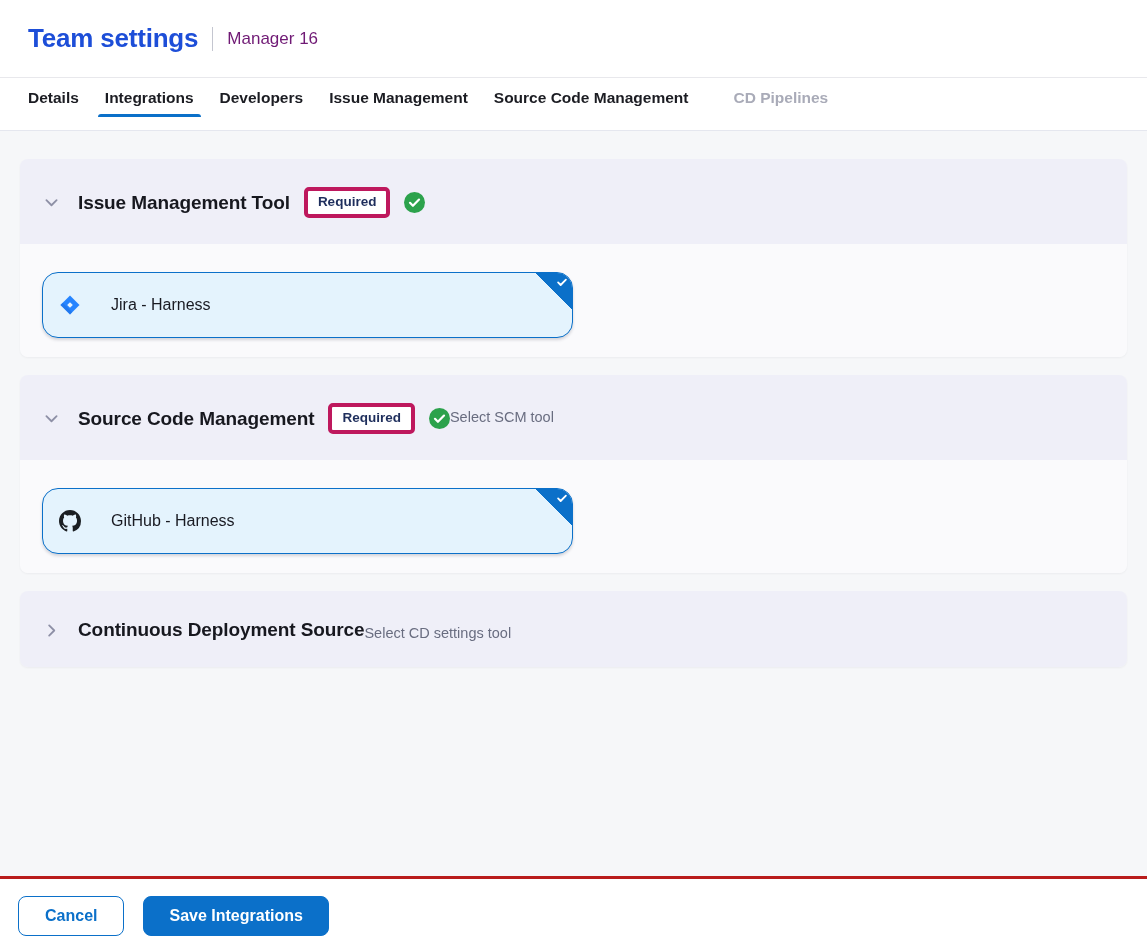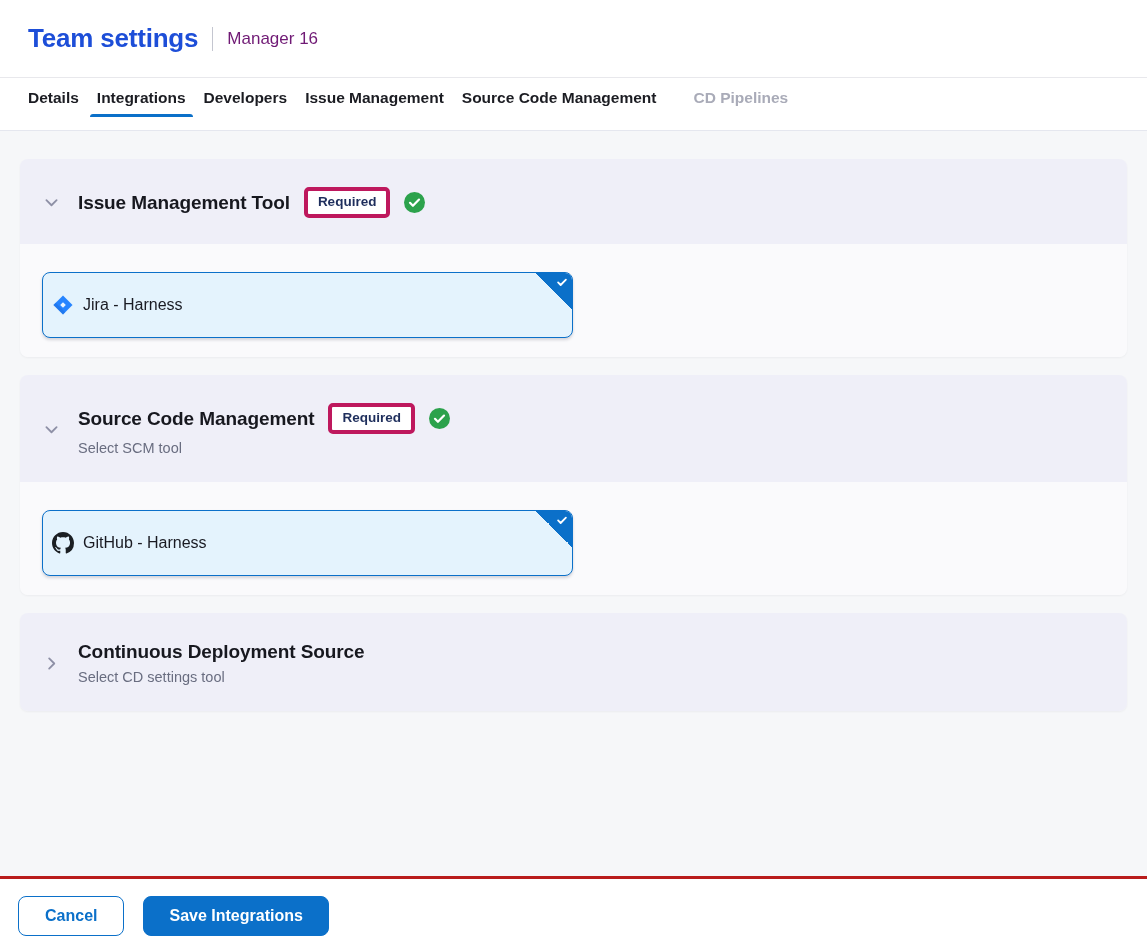--- a/index.html
+++ b/index.html
@@ -13,42 +13,42 @@
   body{font-family:"Liberation Sans","DejaVu Sans",sans-serif;color:var(--text);}
   .app{width:1147px;height:952px;display:flex;flex-direction:column;overflow:hidden;background:#fff;}
 
   
   .page-header{height:78px;display:flex;align-items:center;padding:0 28px;background:#fff;border-bottom:1px solid #e8e8ec;flex:none;}
   .page-title{font-size:26px;font-weight:700;letter-spacing:-.2px;color:#1d4ed8;}
   .title-divider{width:1px;height:24px;background:#c4c6d0;margin:0 14px;}
   .page-context{font-size:17px;color:#701a75;}
 
   
-  .tab-bar{height:53px;display:flex;align-items:stretch;gap:4px;padding:0 0 13px 21px;background:#fff;border-bottom:1px solid #e5e7ef;flex:none;}
+  .tab-bar{height:53px;display:flex;align-items:stretch;gap:12px;padding:0 0 13px 21px;background:#fff;border-bottom:1px solid #e5e7ef;flex:none;}
   .tab{position:relative;display:flex;align-items:center;padding:0 7px;font-size:15.5px;font-weight:600;color:#1b1c22;cursor:pointer;white-space:nowrap;}
   .tab.active::after{content:"";position:absolute;left:0;right:0;bottom:0;height:3px;border-radius:3px 3px 0 0;background:var(--primary);}
   .tab.disabled{color:var(--disabled_tab);cursor:default;margin-left:19px;}
 
   
   .content{flex:1;background:var(--page_bg);padding:28px 20px 0;overflow:hidden;}
   .section{border-radius:8px;overflow:hidden;margin-bottom:18px;box-shadow:0 1px 2px rgba(40,41,61,.05);}
   .section-header{display:flex;align-items:center;gap:18px;background:var(--section_header_bg);padding:28px 28px 26px 22px;cursor:pointer;}
   .chevron-btn{width:18px;height:18px;display:flex;align-items:center;justify-content:center;flex:none;}
-  .section-titles{display:flex;flex-direction:column;}
+  .section-titles{display:flex;flex-direction:row;}
   .section-title-row{display:flex;align-items:center;gap:14px;}
   .section-title{font-size:19px;font-weight:700;color:#17181f;letter-spacing:-.1px;}
   .required-badge{background:#fff;border:4px solid #be185d;border-radius:5px;padding:3px 10px 4px;font-size:13.5px;font-weight:700;color:var(--badge_text);line-height:1.2;}
   .status-check{width:21px;height:21px;display:flex;}
   .section-subtitle{font-size:14.5px;color:var(--muted);margin-top:6px;}
   .section-body{background:var(--section_body_bg);padding:28px 22px 19px;}
 
   
   .tool-card{position:relative;width:531px;height:66px;background:var(--selected_card_bg);
-    border:1.5px solid var(--primary);border-radius:8px;display:flex;align-items:center;gap:9px;
-    padding-left:9px;overflow:hidden;cursor:pointer;box-shadow:0 2px 3px rgba(40,41,61,.18);}
+    border:1.5px solid var(--primary);border-radius:16px;display:flex;align-items:center;gap:30px;
+    padding-left:16px;overflow:hidden;cursor:pointer;box-shadow:0 2px 3px rgba(40,41,61,.18);}
   .tool-name{font-size:16px;font-weight:500;color:#191a22;}
   .tool-icon{width:22px;height:22px;display:flex;flex:none;}
   .corner-flag{position:absolute;top:0;right:0;width:36px;height:36px;
     background:linear-gradient(to bottom left,var(--primary) 50%,transparent 50%);}
   .corner-flag svg{position:absolute;top:3px;right:4px;}
 
   
   .footer{height:76px;flex:none;background:#fff;border-top:3px solid #b91c1c;display:flex;align-items:center;gap:19px;padding:0 18px;}
   .btn{font-family:inherit;font-size:16px;font-weight:700;border-radius:8px;cursor:pointer;line-height:1;padding:11px 26px;}
   .btn-secondary{background:#fff;color:var(--primary);border:1px solid var(--primary);}

